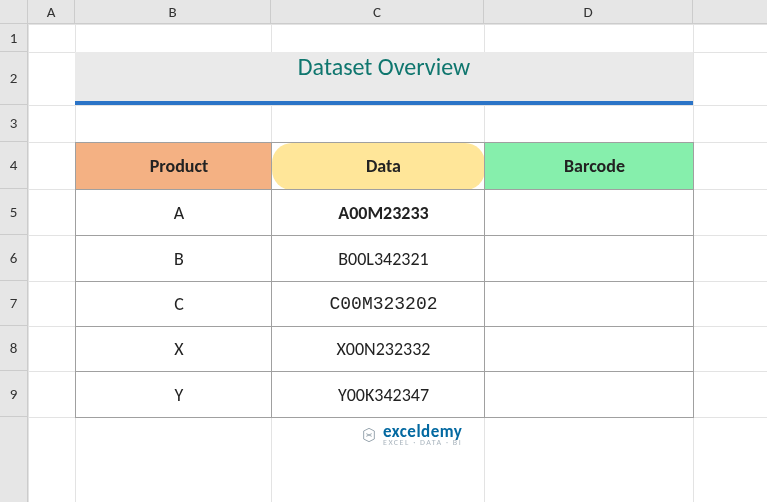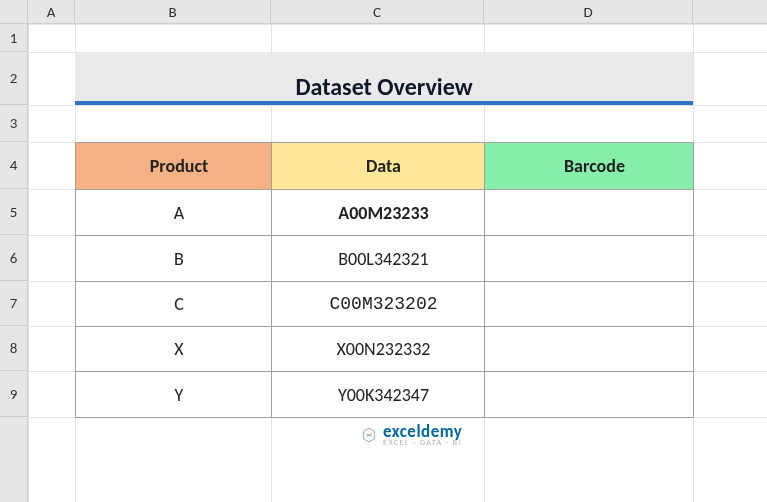--- a/index.html
+++ b/index.html
@@ -61,25 +61,25 @@
     background: #fff;
   }
   
   .gridline-v { position: absolute; top:0; bottom:0; width:1px; background:#e3e3e3; }
   .gridline-h { position: absolute; left:0; right:0; height:1px; background:#e3e3e3; }
 
   .title-banner {
     position: absolute;
     background: #eaeaea;
     display: flex;
-    align-items: flex-end;
+    align-items: flex-start;
     justify-content: center;
     font-size: 24px;
-    font-weight: 700;
-    color: #0f172a;
+    font-weight: 400;
+    color: #0f766e;
     border-bottom: 4px solid #2b74c7;
   }
 
   .data-table {
     position: absolute;
     border-collapse: collapse;
   }
   .data-table th, .data-table td {
     border: 1px solid #a0a0a0;
     text-align: center;
@@ -148,21 +148,21 @@
   <div class="cells">
 
     <div class="title-banner" style="left: 47px; top: 28px; width: 618px; height: 53px; z-index: 2;">
       <span>Dataset Overview</span>
     </div>
 
     <table class="data-table" style="left: 47px; top: 118px; z-index: 2;">
       <thead>
         <tr>
           <th class="th-a" style="width: 196px; height: 47px;">Product</th>
-          <th class="th-b" style="width: 213px; height: 47px;">Data</th>
+          <th class="th-b" style="width: 213px; height: 47px; border-radius: 20px;">Data</th>
           <th class="th-c" style="width: 209px; height: 47px;">Barcode</th>
         </tr>
       </thead>
       <tbody>
           <tr>
             <td style="width: 196px; height: 46px;">A</td>
             <td style="width: 213px; height: 46px; font-weight: bold;">A00M23233</td>
             <td style="width: 209px; height: 46px;"></td>
           </tr>
           <tr>

